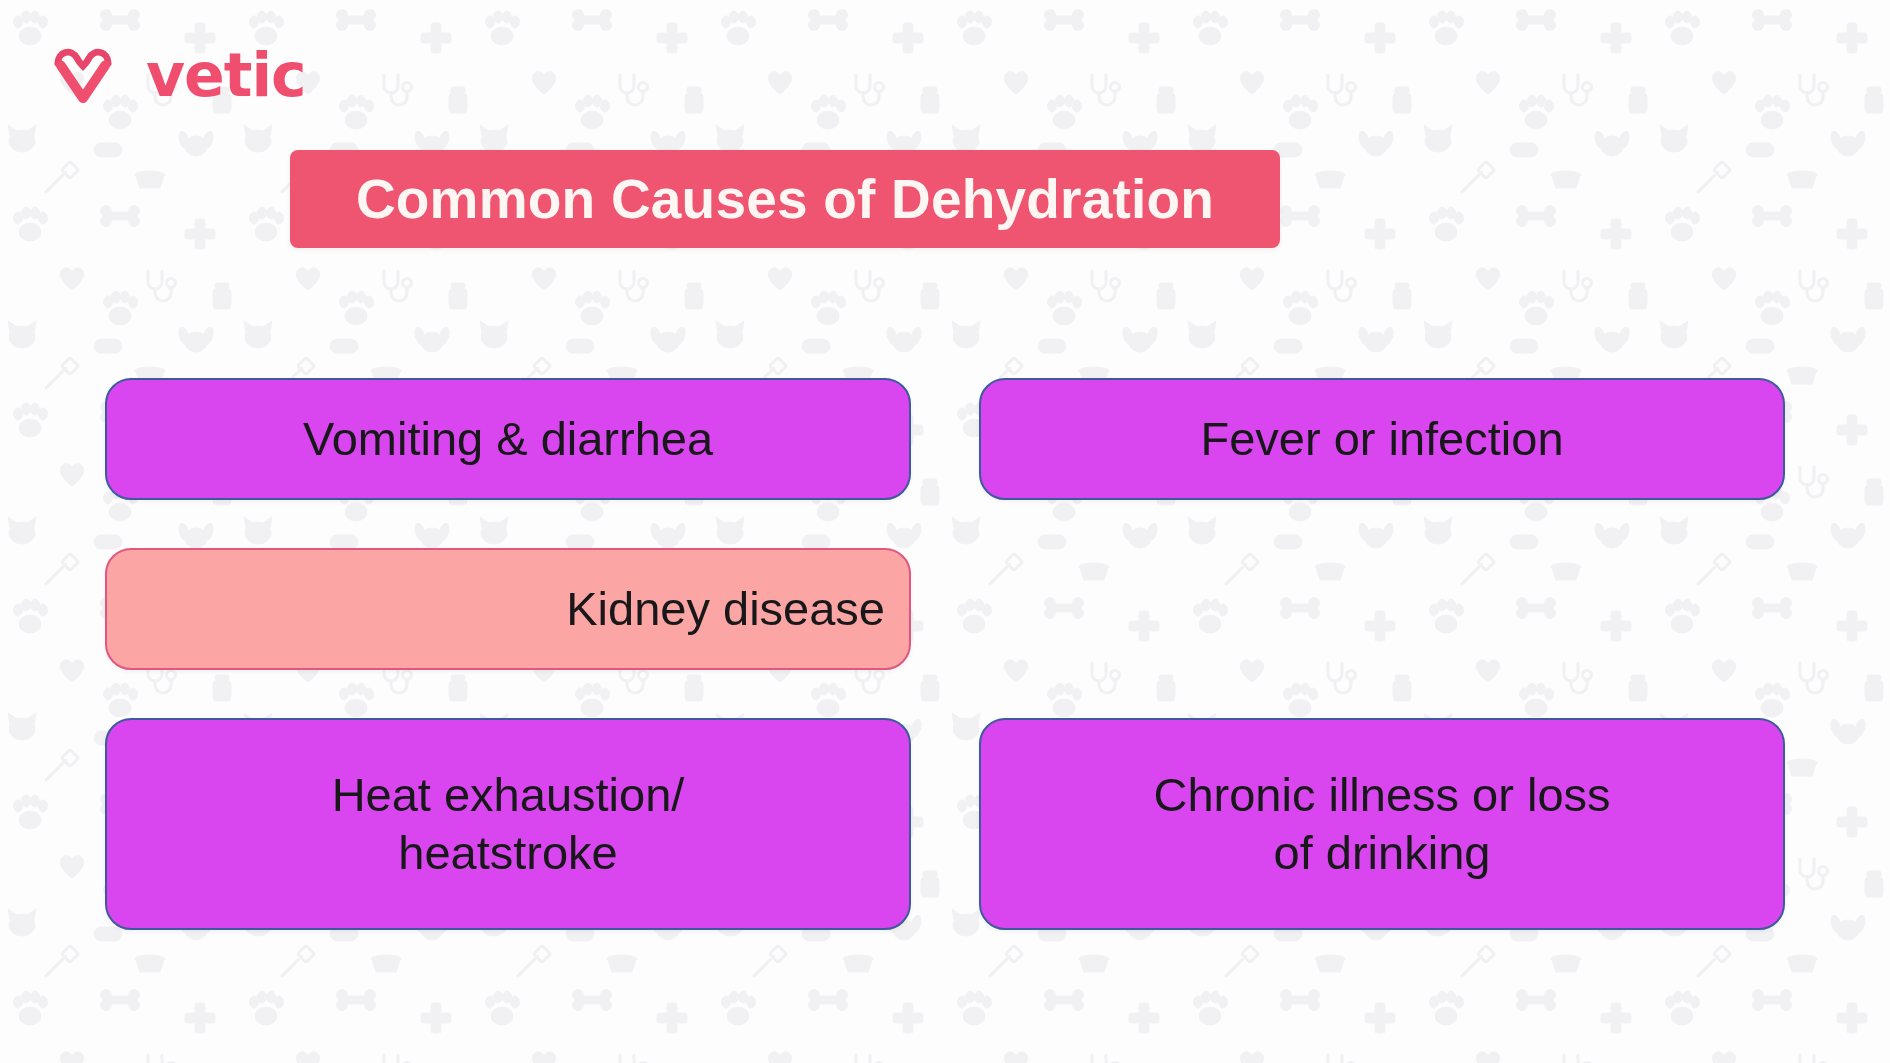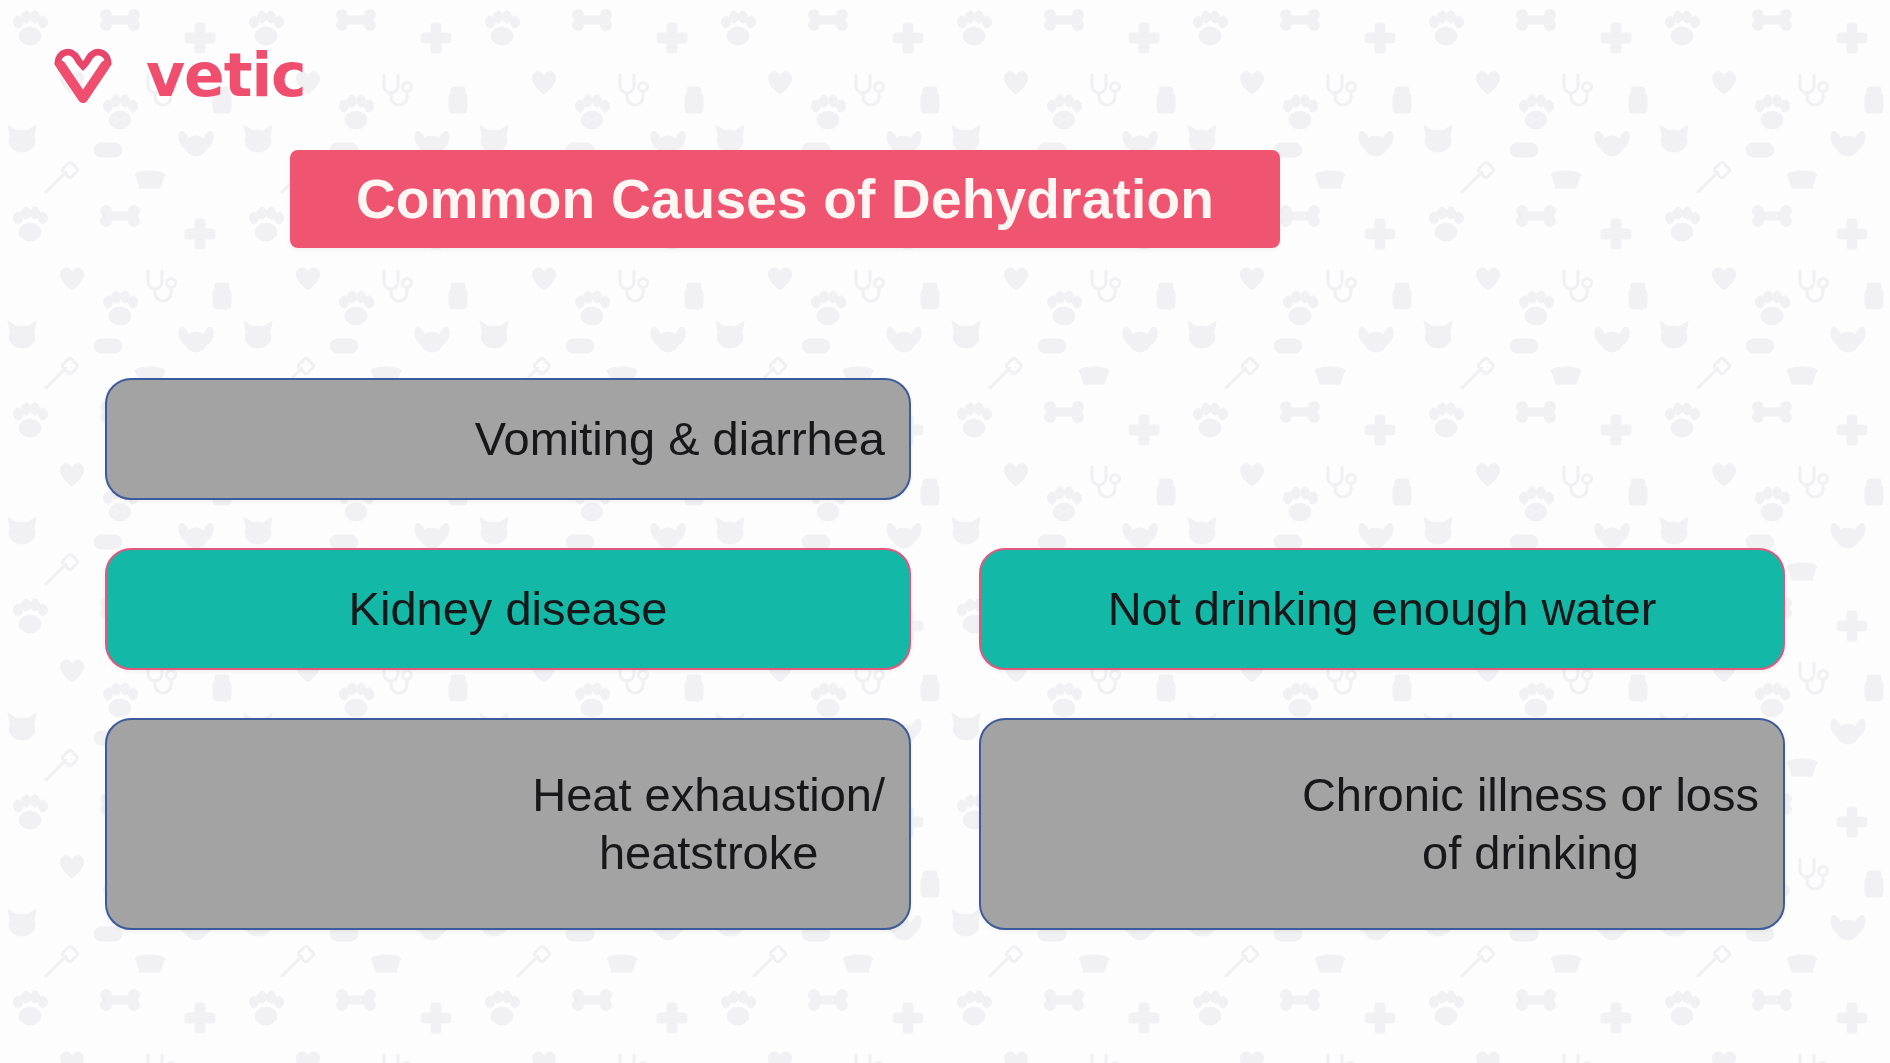--- a/index.html
+++ b/index.html
@@ -106,29 +106,29 @@
     font-weight: 400;
     color: #18181b;
     line-height: 1.24;
     white-space: pre-line;
   }
 
   .cause-card.row-short { height: 122px; }
   .cause-card.row-tall  { height: 212px; }
 
   .cause-card.theme-blue {
-    background: #a3a3a3;
+    background: #d946ef;
     border: 2.5px solid #3d5a9c;
     box-shadow: 0 2px 4px rgba(0,0,0,0.05);
-    justify-content: flex-end;
   }
   .cause-card.theme-pink {
-    background: #14b8a6;
+    background: #fca5a5;
     border: 2.5px solid #e0577f;
     box-shadow: 0 2px 4px rgba(0,0,0,0.05);
+    justify-content: flex-end;
   }
 </style>
 </head>
 <body>
 
 <svg id="bg-pattern" width="1890" height="1063" viewBox="0 0 1890 1063" xmlns="http://www.w3.org/2000/svg">
   <defs>
     <g id="wm-paw">
       <ellipse cx="0" cy="8" rx="11" ry="9"></ellipse>
       <ellipse cx="-12" cy="-6" rx="4.5" ry="6"></ellipse>
@@ -214,28 +214,28 @@
 <div id="title-banner">
   <span class="title-text">Common Causes of Dehydration</span>
 </div>
 
 <div id="card-grid">
 
   <div class="grid-row">
     <div class="cause-card theme-blue row-short">
       <span class="card-label">Vomiting &amp; diarrhea</span>
     </div>
+    <div class="cause-card theme-blue row-short">
+      <span class="card-label">Fever or infection</span>
+    </div>
   </div>
 
   <div class="grid-row">
     <div class="cause-card theme-pink row-short">
       <span class="card-label">Kidney disease</span>
-    </div>
-    <div class="cause-card theme-pink row-short">
-      <span class="card-label">Not drinking enough water</span>
     </div>
   </div>
 
   <div class="grid-row">
     <div class="cause-card theme-blue row-tall">
       <span class="card-label">Heat exhaustion/
 heatstroke</span>
     </div>
     <div class="cause-card theme-blue row-tall">
       <span class="card-label">Chronic illness or loss

